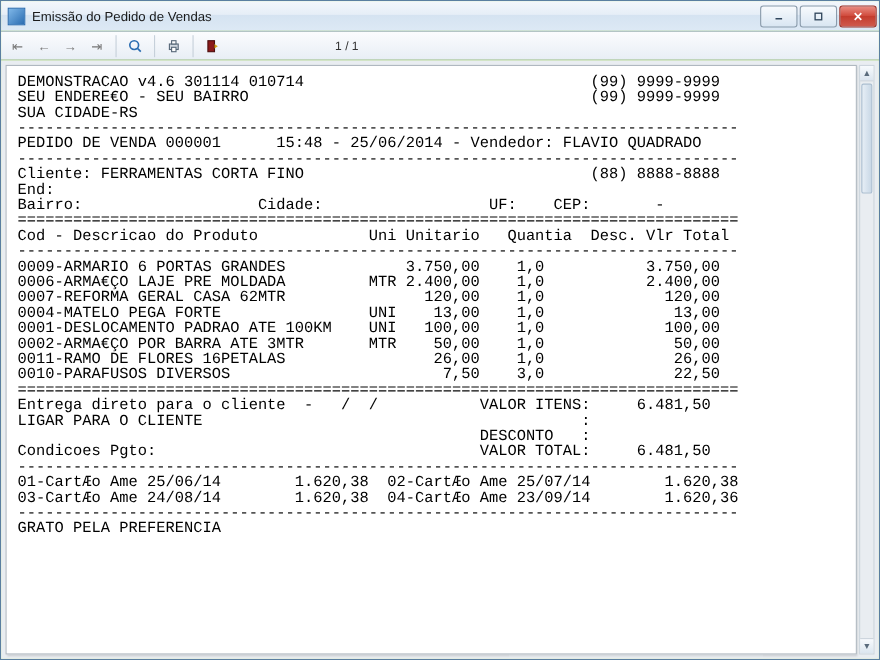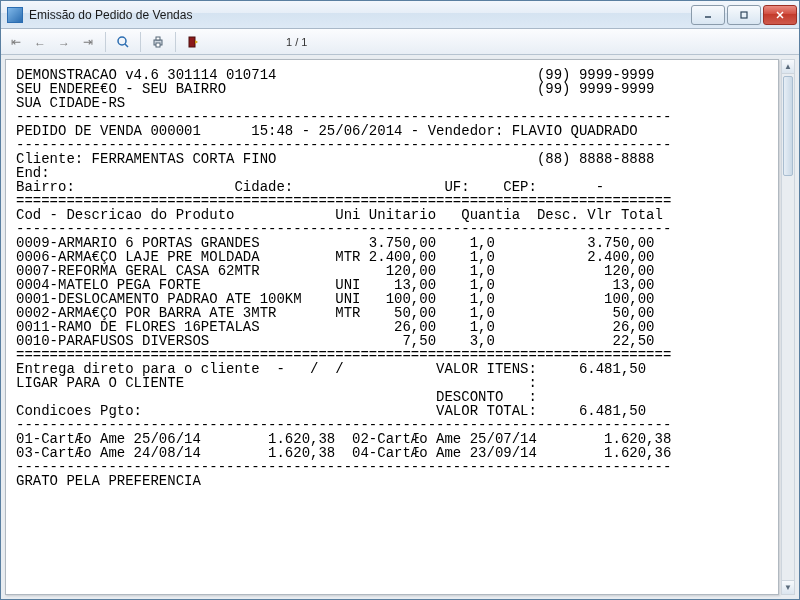--- a/index.html
+++ b/index.html
@@ -70,21 +70,21 @@
     font-size:12px;
     color:#7a7a7a;
   }
   .tbtn.enabled { color:#2b6db1; }
   .tsep { width:1px; height:20px; background:#c6d0da; margin:0 4px; }
   .pagebox {
     margin-left: 80px;
     font-size:11px;
     color:#333;
     min-width:40px;
-    text-align:left;
+    text-align:right;
   }
   .content-wrap {
     flex:1;
     background:#e9edf1;
     padding:4px;
     overflow:hidden;
     position:relative;
   }
   .page {
     background:#fff;

